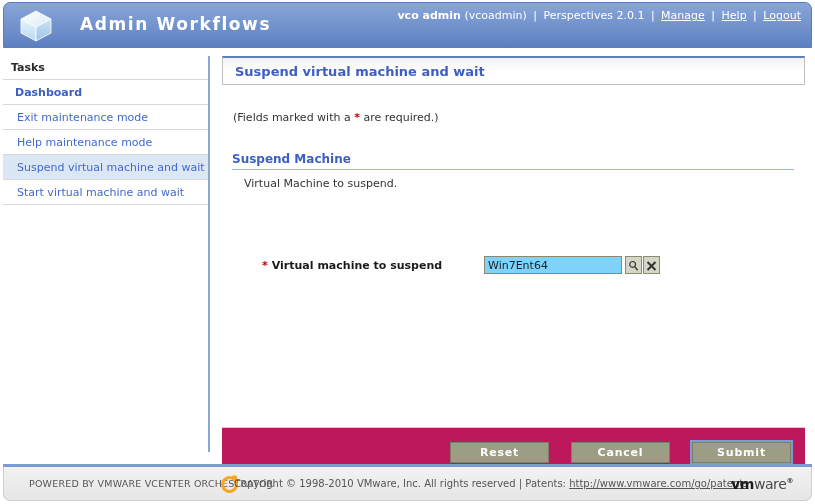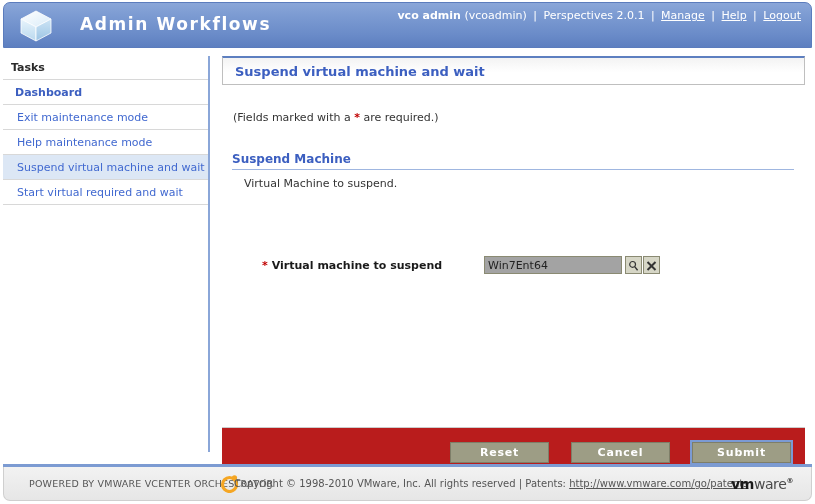--- a/index.html
+++ b/index.html
@@ -196,21 +196,21 @@
     font-weight: bold;
     margin-right: 4px;
   }
   .text-input {
     position: absolute;
     left: 240px;
     top: 0px;
     width: 138px;
     height: 18px;
     border: 1px solid #8a8a72;
-    background: #a3a3a3;
+    background: #7dd3fc;
     font-family: "DejaVu Sans", "Liberation Sans", sans-serif;
     font-size: 11px;
     color: #222222;
     padding: 0 3px;
     box-sizing: border-box;
   }
   .icon-btn {
     position: absolute;
     top: 0px;
     width: 17px;
@@ -233,21 +233,21 @@
     width: 583px;
     height: 1px;
     background: #cccccc;
   }
   .button-bar {
     position: absolute;
     left: 8px;
     top: 372px;
     width: 583px;
     height: 46px;
-    background: #b91c1c;
+    background: #be185d;
   }
   .btn {
     position: absolute;
     top: 14px;
     width: 99px;
     height: 21px;
     background: #9d9d85;
     border: 1px solid #7e7e68;
     color: #ffffff;
     font-family: "DejaVu Sans", "Liberation Sans", sans-serif;
@@ -374,21 +374,21 @@
       <a href="#">Logout</a>
     </div>
   </div>
 
   <div class="sidebar">
     <div class="nav-row section">Tasks</div>
     <div class="nav-row dashboard">Dashboard</div>
     <div class="nav-row task">Exit maintenance mode</div>
     <div class="nav-row task">Help maintenance mode</div>
     <div class="nav-row task selected">Suspend virtual machine and wait</div>
-    <div class="nav-row task">Start virtual required and wait</div>
+    <div class="nav-row task">Start virtual machine and wait</div>
     <div class="nav-filler"></div>
   </div>
 
   <div class="content">
 
     <div class="panel-title-box">
       <div class="panel-title">Suspend virtual machine and wait</div>
     </div>
 
     <div class="required-note">

